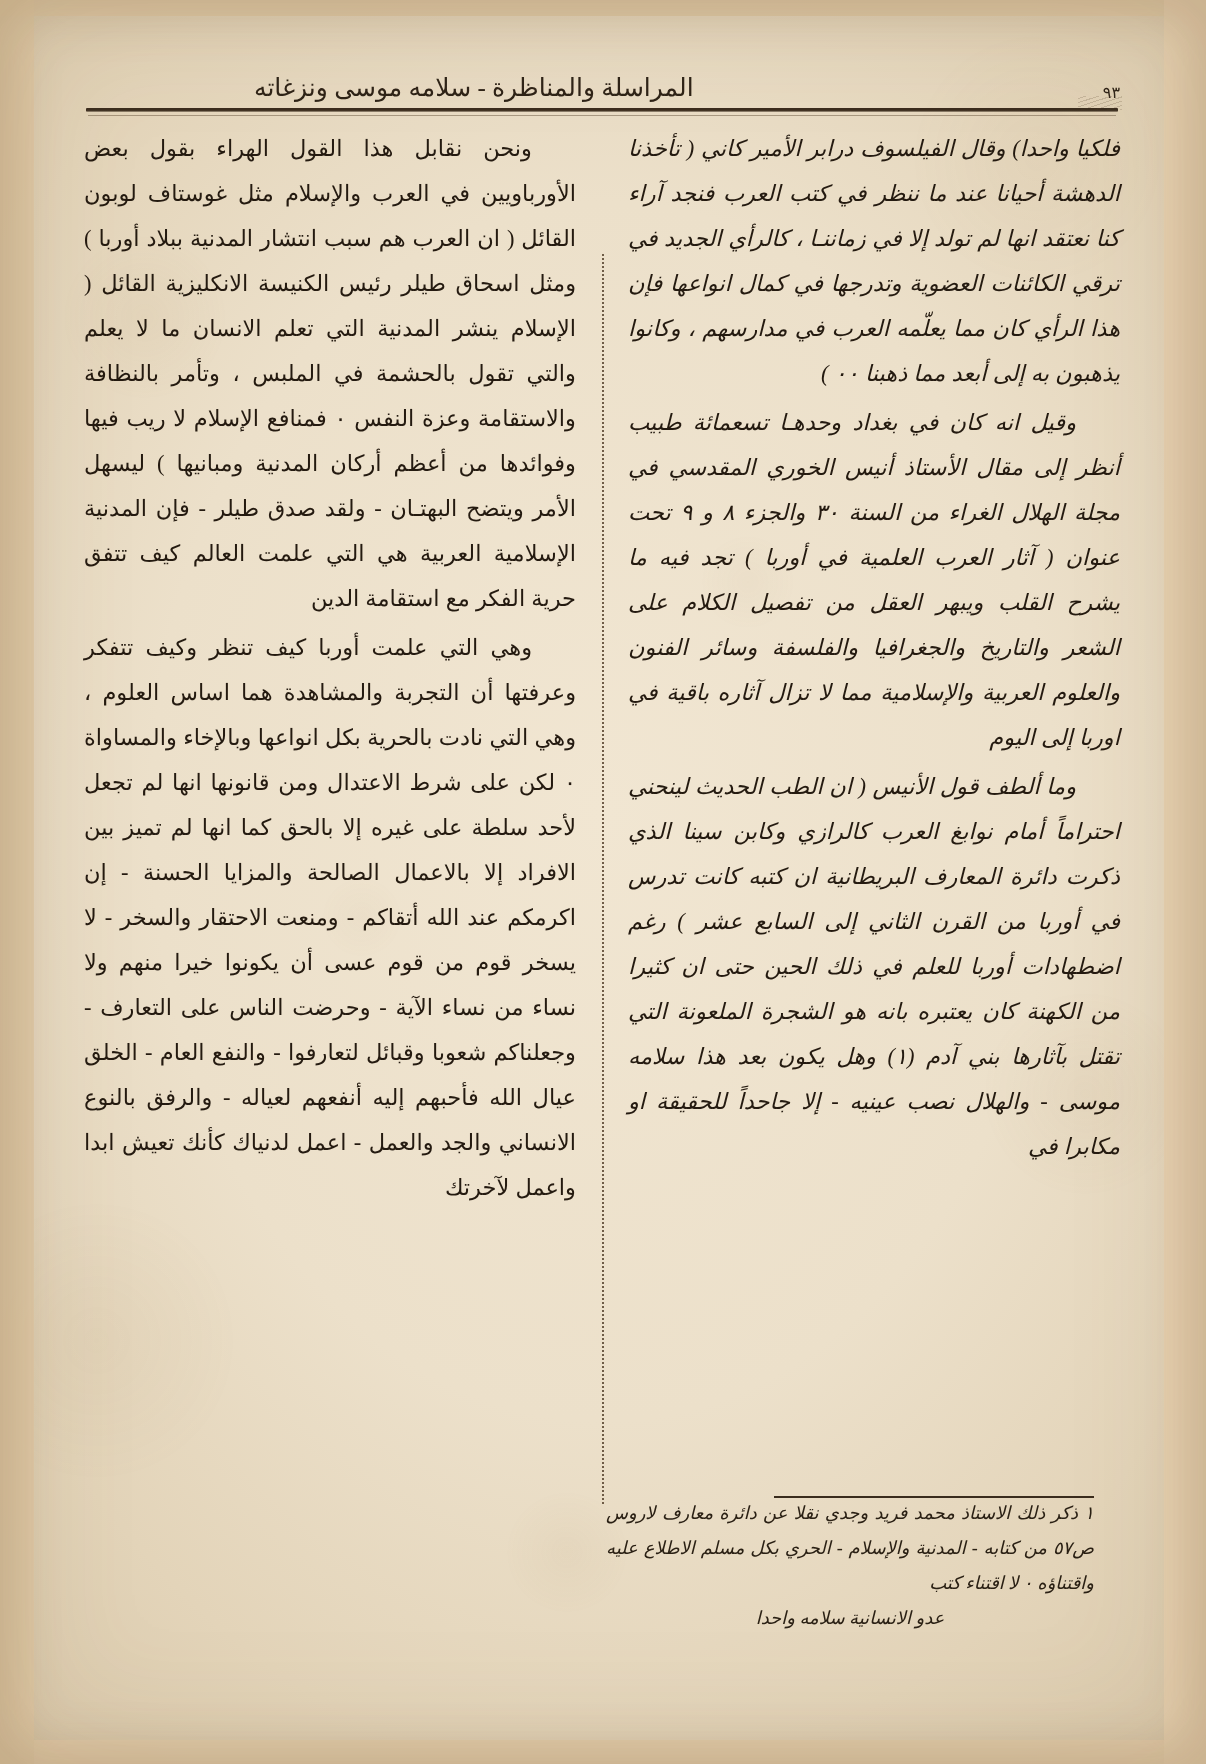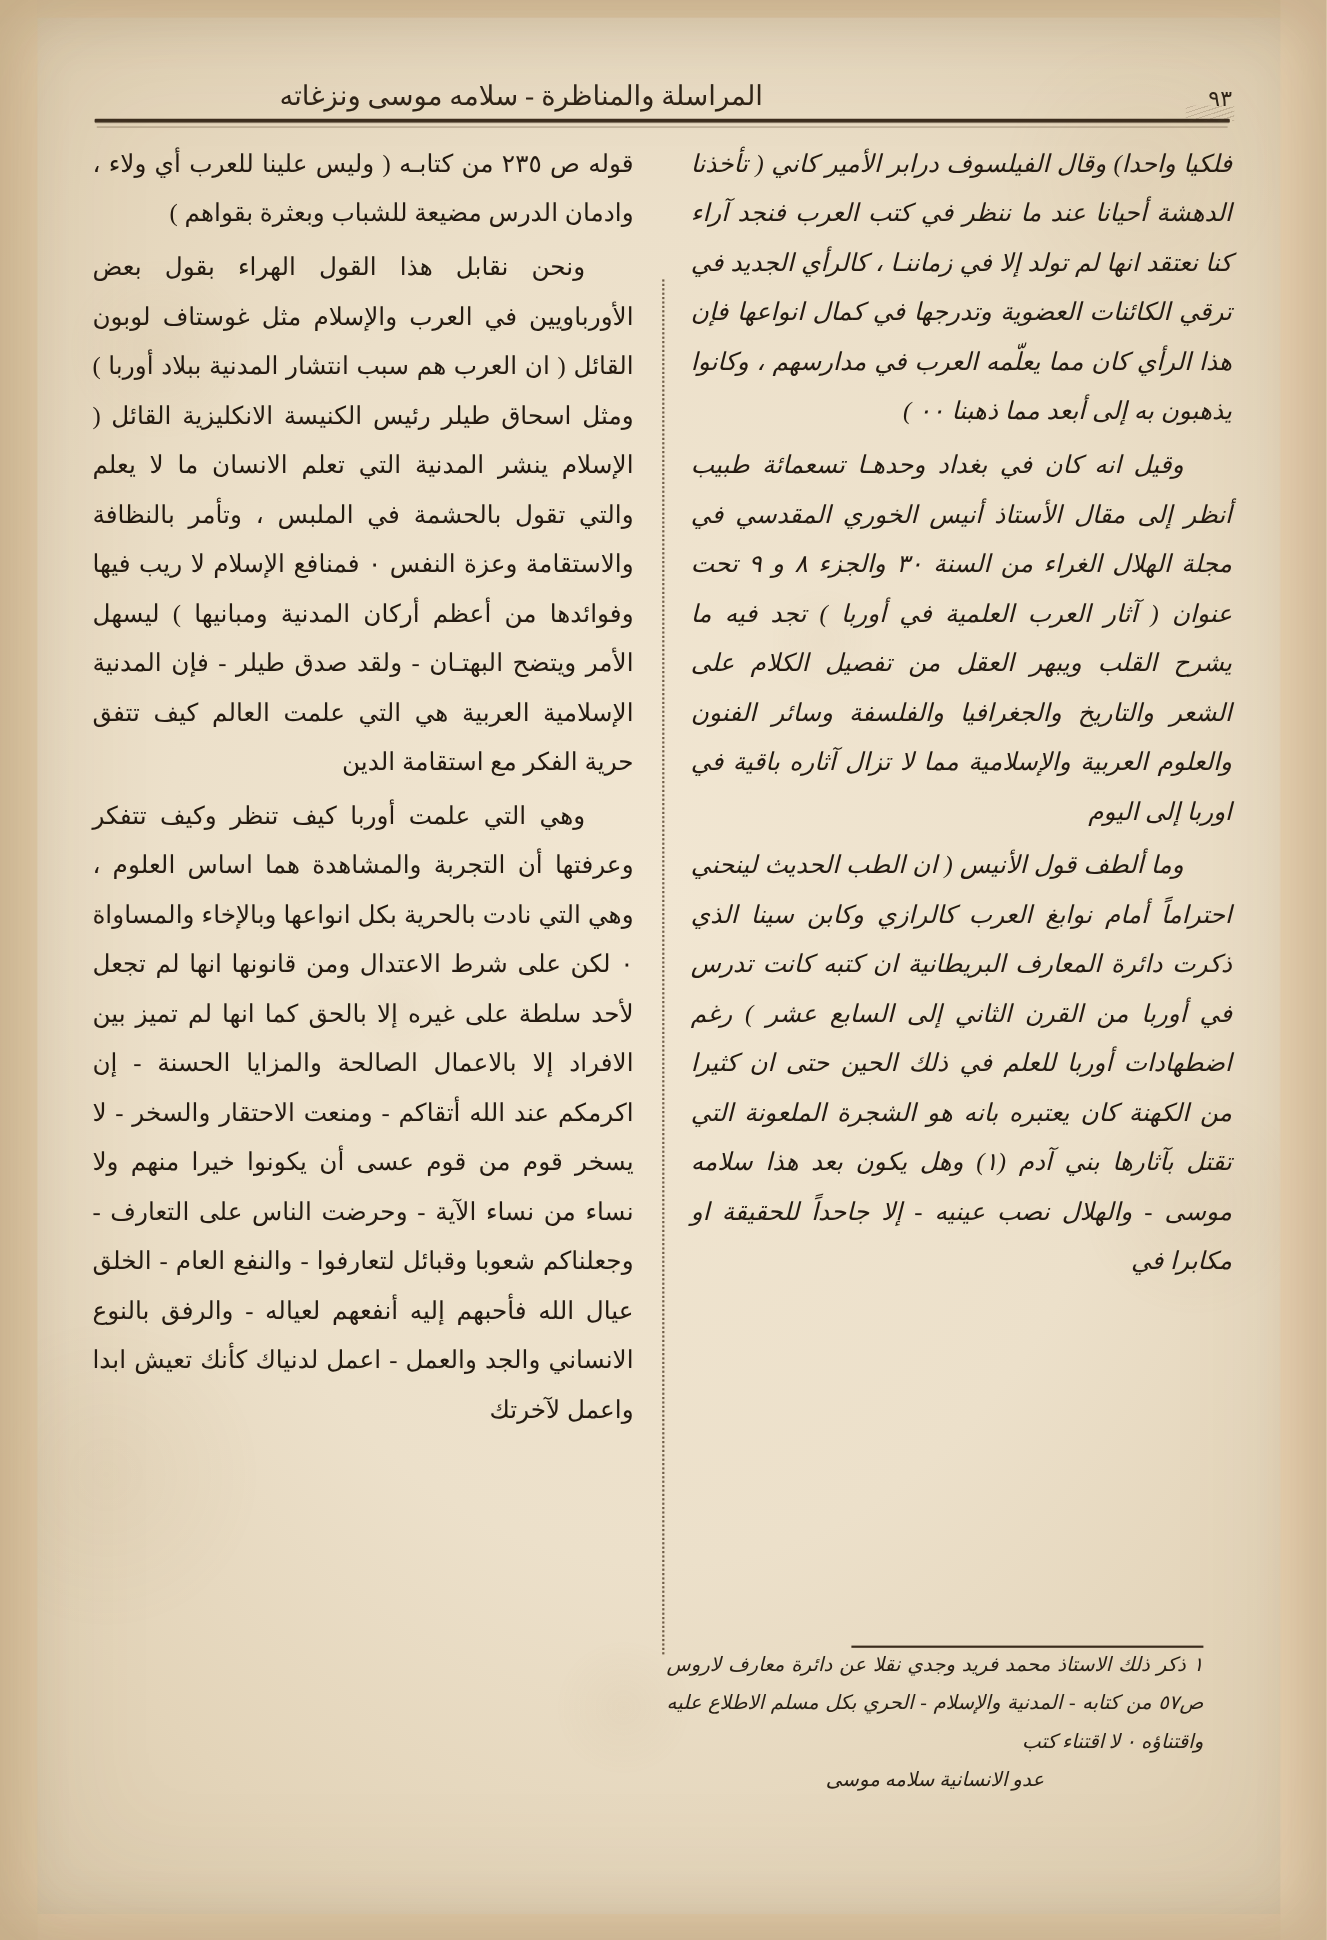--- a/index.html
+++ b/index.html
@@ -63,21 +63,21 @@
     flex-direction: row-reverse;
   }
   #running-title {
     font-size: 25px;
     color: #2e2317;
     letter-spacing: .5px;
     white-space: nowrap;
     padding-left: 170px;
   }
   #page-number {
-    font-size: 20px;
+    font-size: 16px;
     color: #2e2317;
     letter-spacing: 1px;
   }
 
   #rule-top {
     position: absolute;
     top: 108px;
     left: 86px;
     right: 88px;
     height: 4px;
@@ -190,26 +190,25 @@
   <div id="columns">
 
     <div class="column right">
       <p class="para">فلكيا واحدا) وقال الفيلسوف درابر الأمير كاني ( تأخذنا الدهشة أحيانا عند ما ننظر في كتب العرب فنجد آراء كنا نعتقد انها لم تولد إلا في زماننـا ، كالرأي الجديد في ترقي الكائنات العضوية وتدرجها في كمال انواعها فإن هذا الرأي كان مما يعلّمه العرب في مدارسهم ، وكانوا يذهبون به إلى أبعد مما ذهبنا ٠٠ )</p>
       <p class="para indent">وقيل انه كان في بغداد وحدهـا تسعمائة طبيب أنظر إلى مقال الأستاذ أنيس الخوري المقدسي في مجلة الهلال الغراء من السنة ٣٠ والجزء ٨ و ٩ تحت عنوان ( آثار العرب العلمية في أوربا ) تجد فيه ما يشرح القلب ويبهر العقل من تفصيل الكلام على الشعر والتاريخ والجغرافيا والفلسفة وسائر الفنون والعلوم العربية والإسلامية مما لا تزال آثاره باقية في اوربا إلى اليوم</p>
       <p class="para indent">وما ألطف قول الأنيس ( ان الطب الحديث لينحني احتراماً أمام نوابغ العرب كالرازي وكابن سينا الذي ذكرت دائرة المعارف البريطانية ان كتبه كانت تدرس في أوربا من القرن الثاني إلى السابع عشر ) رغم اضطهادات أوربا للعلم في ذلك الحين حتى ان كثيرا من الكهنة كان يعتبره بانه هو الشجرة الملعونة التي تقتل بآثارها بني آدم (١) وهل يكون بعد هذا سلامه موسى - والهلال نصب عينيه - إلا جاحداً للحقيقة او مكابرا في</p>
 
       <div id="footnote-rule"></div>
       <div id="footnote">
         <div>١   ذكر ذلك الاستاذ محمد فريد وجدي نقلا عن دائرة معارف لاروس ص٥٧ من كتابه - المدنية والإسلام - الحري بكل مسلم الاطلاع عليه واقتناؤه ٠ لا اقتناء كتب</div>
-        <div class="fn-last">عدو الانسانية سلامه موسى</div>
+        <div class="fn-last">عدو الانسانية سلامه واحدا</div>
       </div>
     </div>
 
     <div class="column left">
-      <p class="para">قوله ص ٢٣٥ من كتابـه ( وليس علينا للعرب أي ولاء ، وادمان الدرس مضيعة للشباب وبعثرة بقواهم )</p>
       <p class="para indent">ونحن نقابل هذا القول الهراء بقول بعض الأورباويين في العرب والإسلام مثل غوستاف لوبون القائل ( ان العرب هم سبب انتشار المدنية ببلاد أوربا ) ومثل اسحاق طيلر رئيس الكنيسة الانكليزية القائل ( الإسلام ينشر المدنية التي تعلم الانسان ما لا يعلم والتي تقول بالحشمة في الملبس ، وتأمر بالنظافة والاستقامة وعزة النفس ٠ فمنافع الإسلام لا ريب فيها وفوائدها من أعظم أركان المدنية ومبانيها ) ليسهل الأمر ويتضح البهتـان - ولقد صدق طيلر - فإن المدنية الإسلامية العربية هي التي علمت العالم كيف تتفق حرية الفكر مع استقامة الدين</p>
       <p class="para indent">وهي التي علمت أوربا كيف تنظر وكيف تتفكر وعرفتها أن التجربة والمشاهدة هما اساس العلوم ، وهي التي نادت بالحرية بكل انواعها وبالإخاء والمساواة ٠ لكن على شرط الاعتدال ومن قانونها انها لم تجعل لأحد سلطة على غيره إلا بالحق كما انها لم تميز بين الافراد إلا بالاعمال الصالحة والمزايا الحسنة - إن اكرمكم عند الله أتقاكم - ومنعت الاحتقار والسخر - لا يسخر قوم من قوم عسى أن يكونوا خيرا منهم ولا نساء من نساء الآية - وحرضت الناس على التعارف - وجعلناكم شعوبا وقبائل لتعارفوا - والنفع العام - الخلق عيال الله فأحبهم إليه أنفعهم لعياله - والرفق بالنوع الانساني والجد والعمل - اعمل لدنياك كأنك تعيش ابدا واعمل لآخرتك</p>
     </div>
 
     <div id="col-divider"></div>
   </div>
 
   <div id="vignette"></div>
 </div>
 

